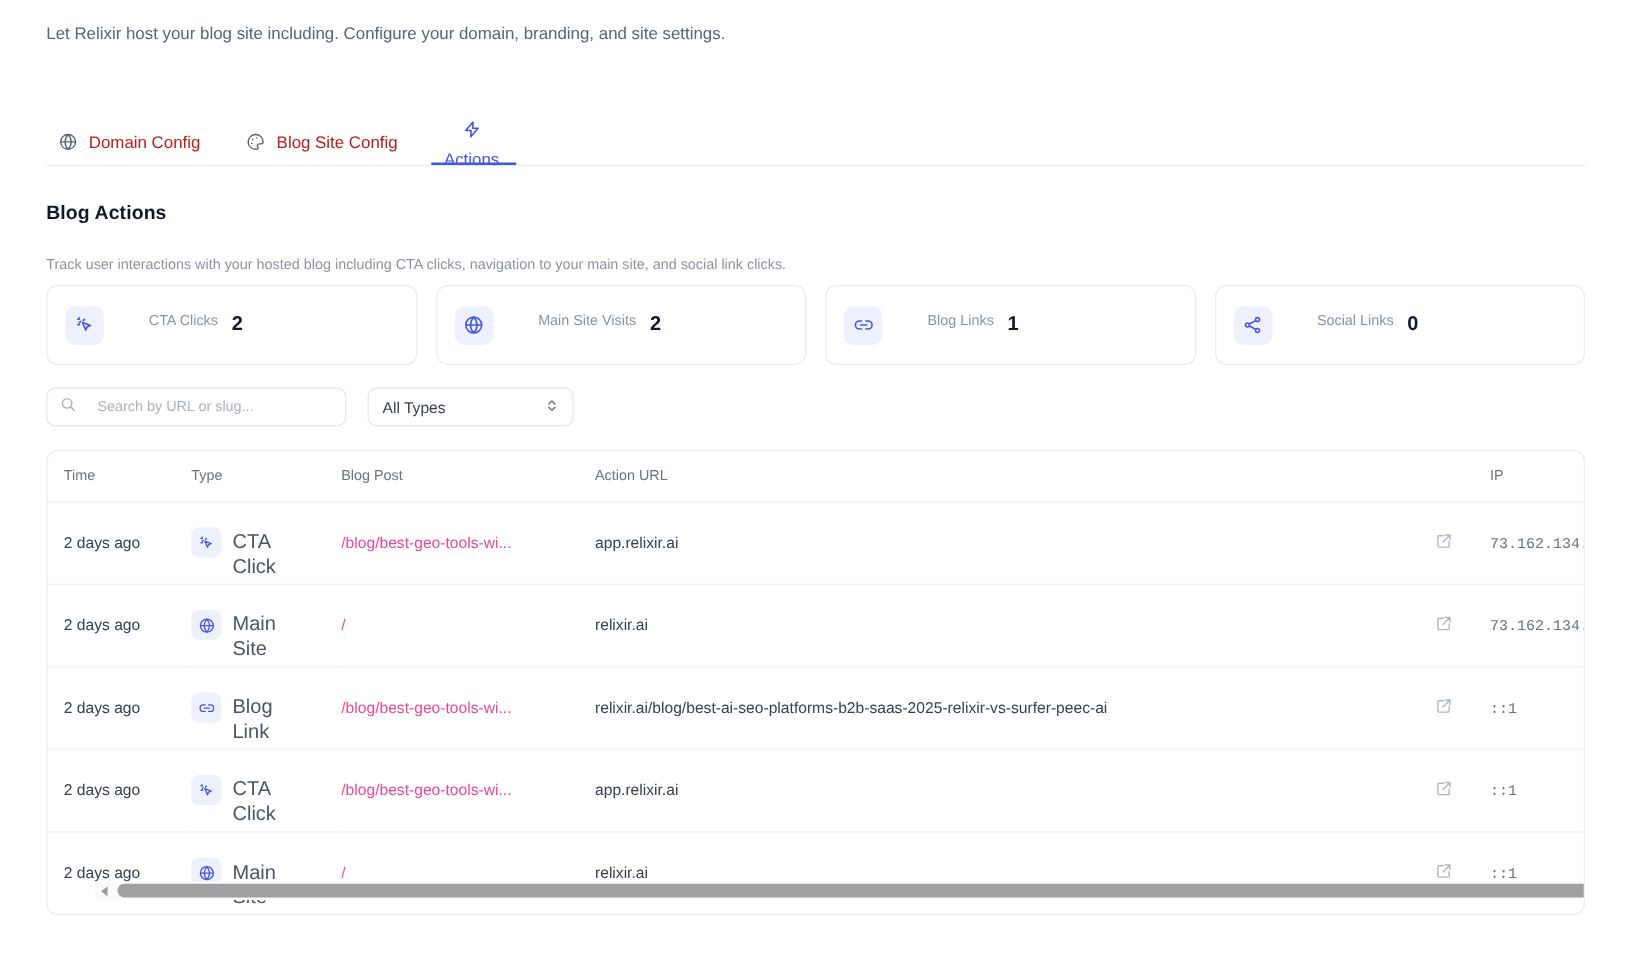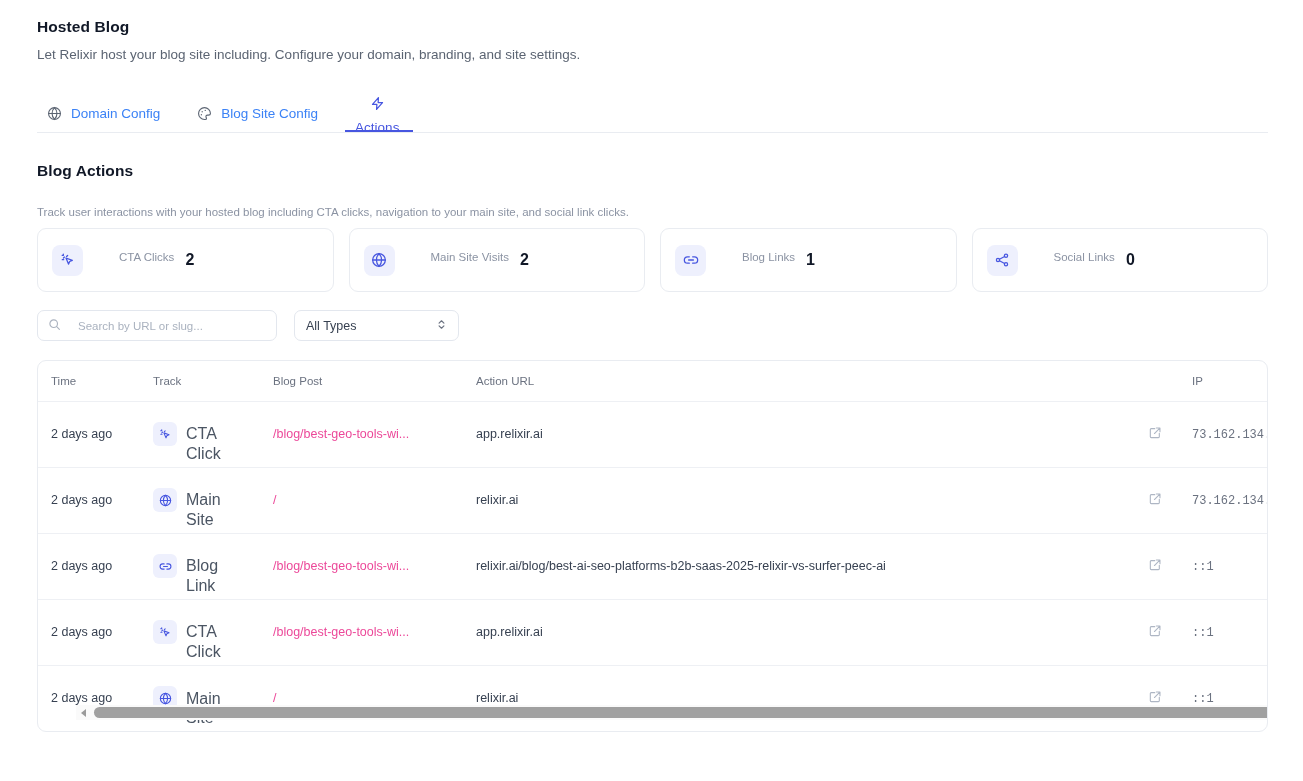--- a/index.html
+++ b/index.html
@@ -24,21 +24,21 @@
 
   
   .tabs {
     position: absolute; left: 37px; top: 96px; width: 1231px;
     height: 37px; border-bottom: 1px solid #e9ecf1;
     display: flex; align-items: flex-start; gap: 0;
   }
   .tab {
     display: flex; align-items: center; gap: 9px;
     height: 36px; padding: 0 14px 0 10px;
-    font-size: 13.5px; color: #3b82f6;
+    font-size: 13.5px; color: #b91c1c;
     border-bottom: 2.5px solid transparent;
     cursor: pointer; white-space: nowrap;
     margin-right: 13px;
   }
   .tab:last-child { margin-right: 0; }
   .tab.active { color: #4756e0; font-weight: 500; border-bottom-color: #4756e0; flex-direction: column; }
   .tab svg { display: block; }
 
   
   .sect { position: absolute; left: 37px; top: 162px; width: 1231px; }
@@ -137,21 +137,20 @@
   }
   .arw { width: 0; height: 0; }
   .arw-l { border-top: 4px solid transparent; border-bottom: 4px solid transparent; border-right: 5px solid #9a9a9a; }
 </style>
 </head>
 <body>
 
 <div class="page">
 
   <div class="hdr">
-    <div class="hdr-title">Hosted Blog</div>
     <div class="hdr-sub">Let Relixir host your blog site including. Configure your domain, branding, and site settings.</div>
   </div>
 
   <div class="tabs">
     <div class="tab">
       <span>
         <svg width="15" height="15" viewBox="0 0 24 24" fill="none" stroke="#5b6472" stroke-width="1.8" stroke-linecap="round">
           <circle cx="12" cy="12" r="9.5"></circle>
             <path d="M2.5 12h19"></path>
           <path d="M12 2.5c2.6 2.7 3.9 6 3.9 9.5s-1.3 6.8-3.9 9.5c-2.6-2.7-3.9-6-3.9-9.5S9.4 5.2 12 2.5z"></path>
@@ -267,21 +266,21 @@
         </svg>
       </span>
     </div>
   </div>
 
   <div class="tbl-wrap">
     <table class="tbl">
       <thead>
         <tr>
           <th class="c-time">Time</th>
-          <th class="c-type">Track</th>
+          <th class="c-type">Type</th>
           <th class="c-post">Blog Post</th>
           <th class="c-url">Action URL</th>
           <th class="c-ext"></th>
           <th class="c-ip th-ip">IP</th>
         </tr>
       </thead>
       <tbody>
 
         <tr>
           <td class="c-time"><span class="time-cell">2 days ago</span></td>

